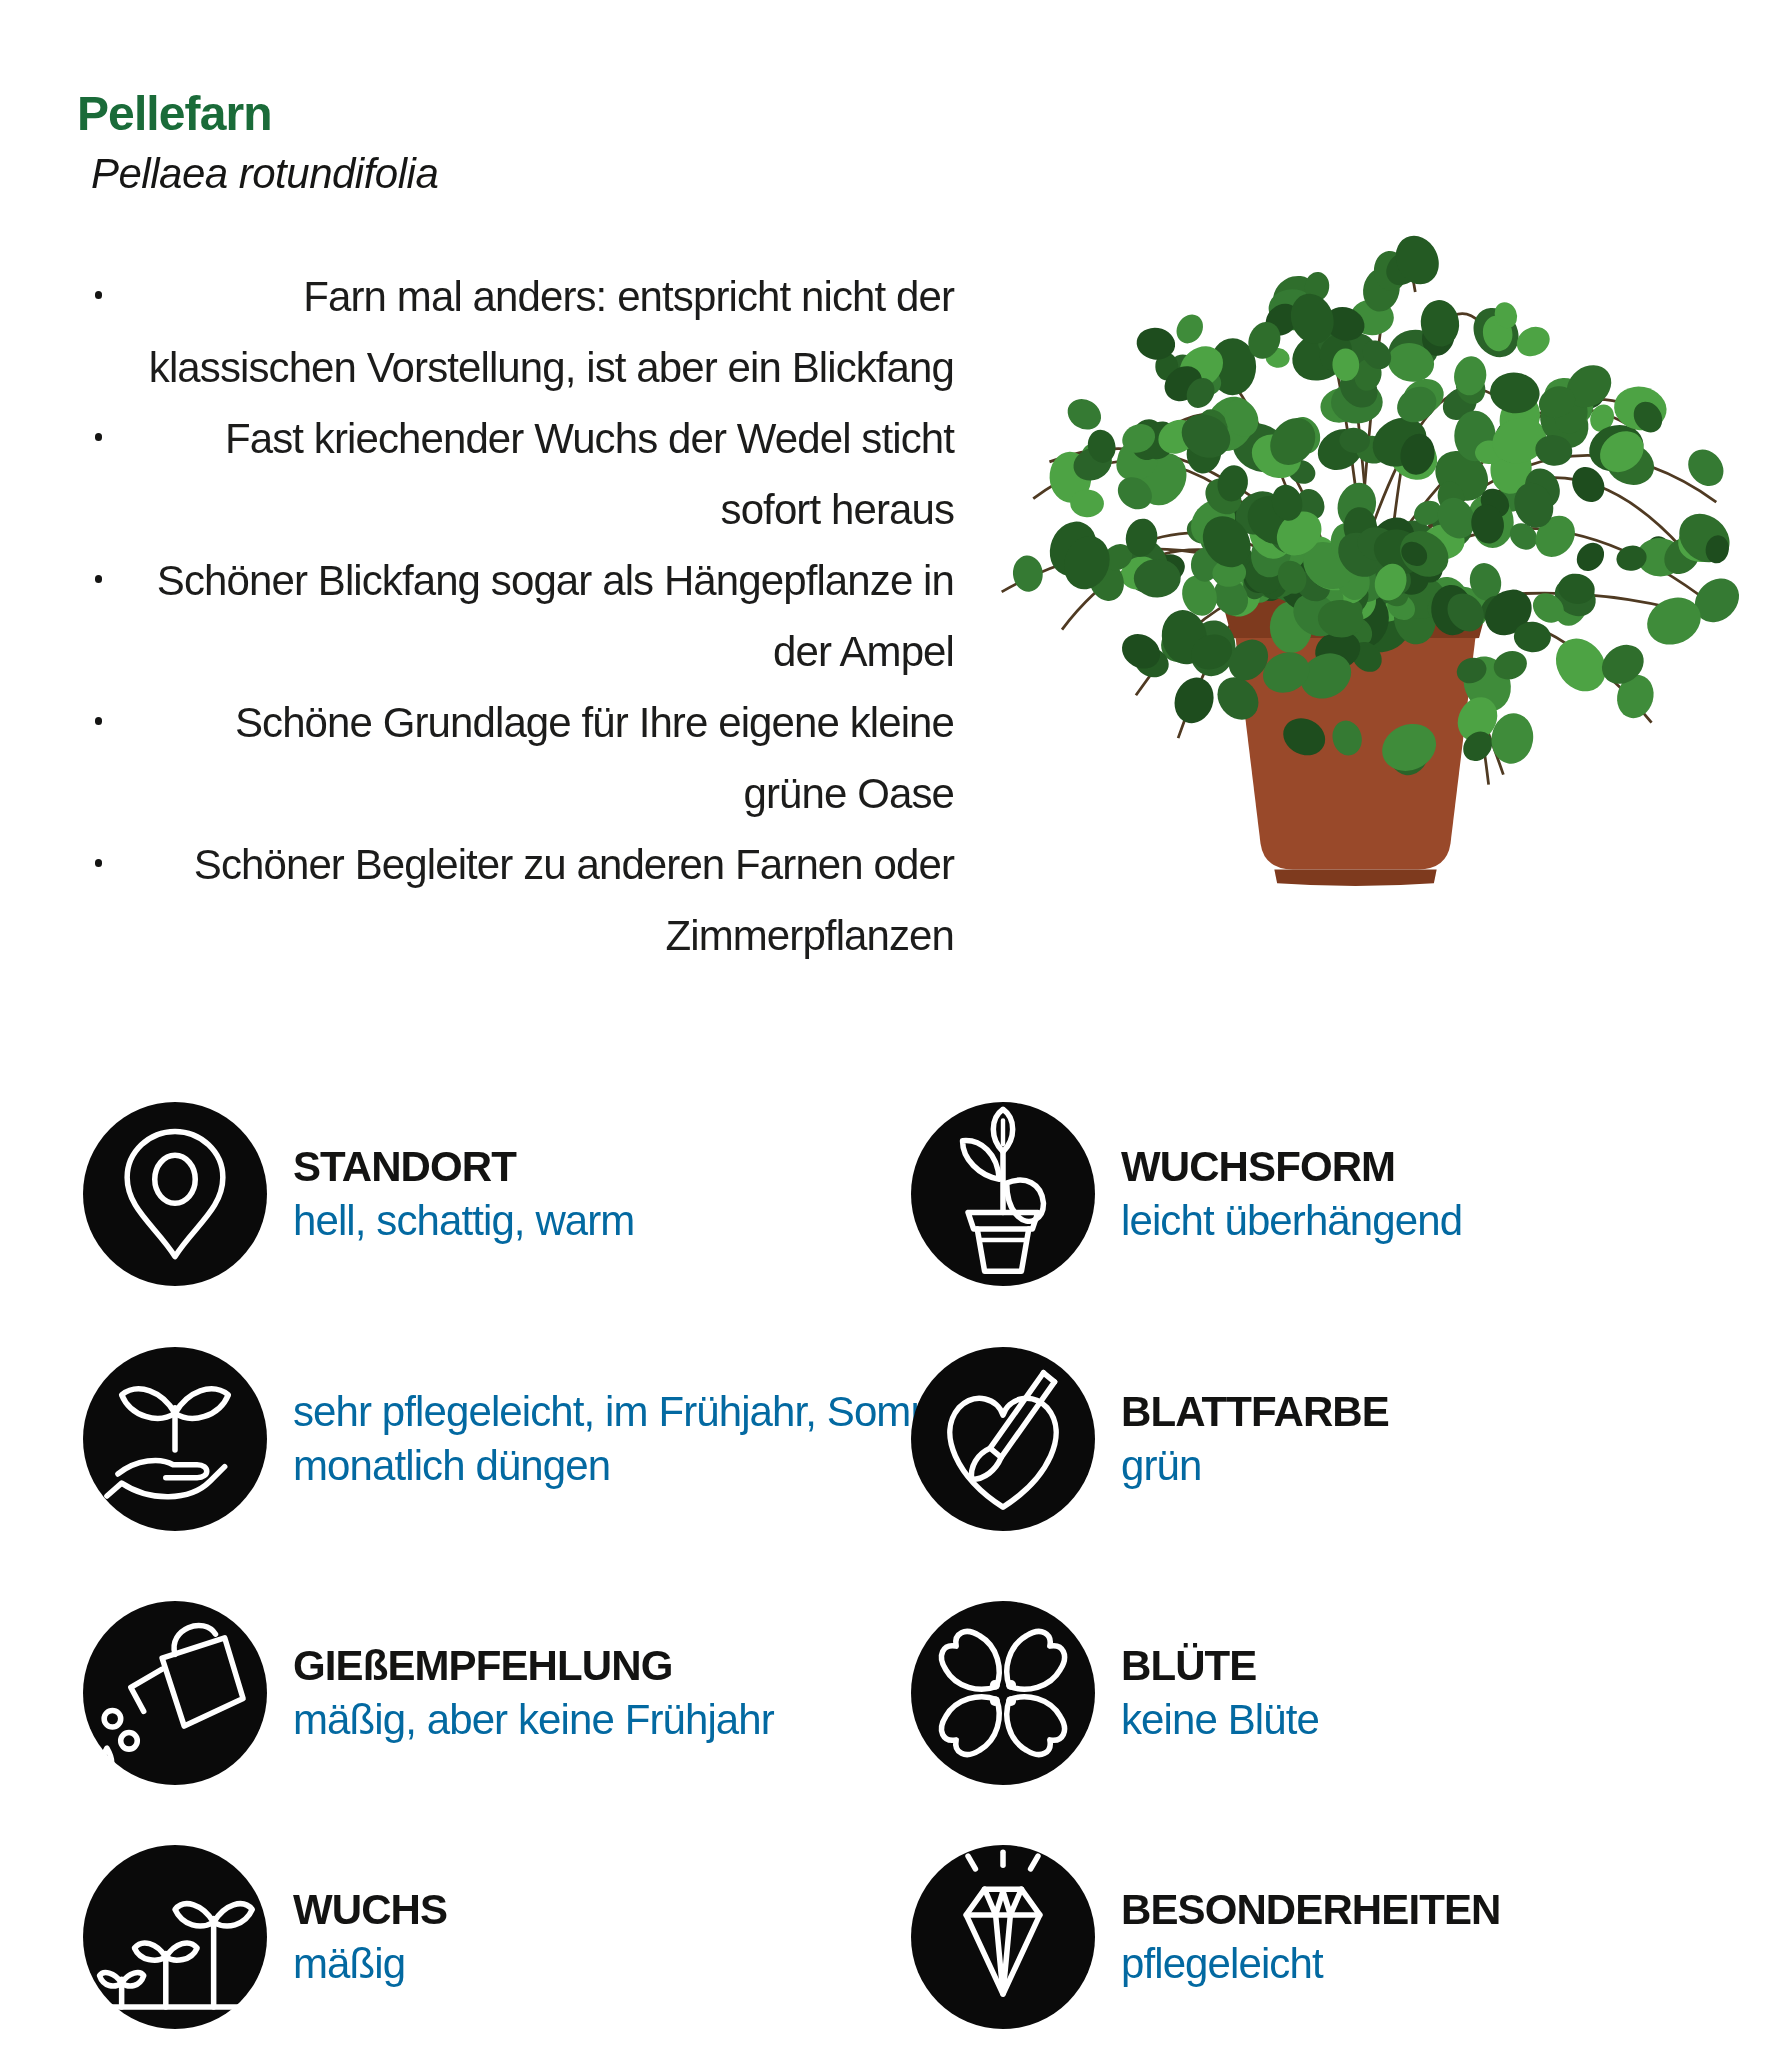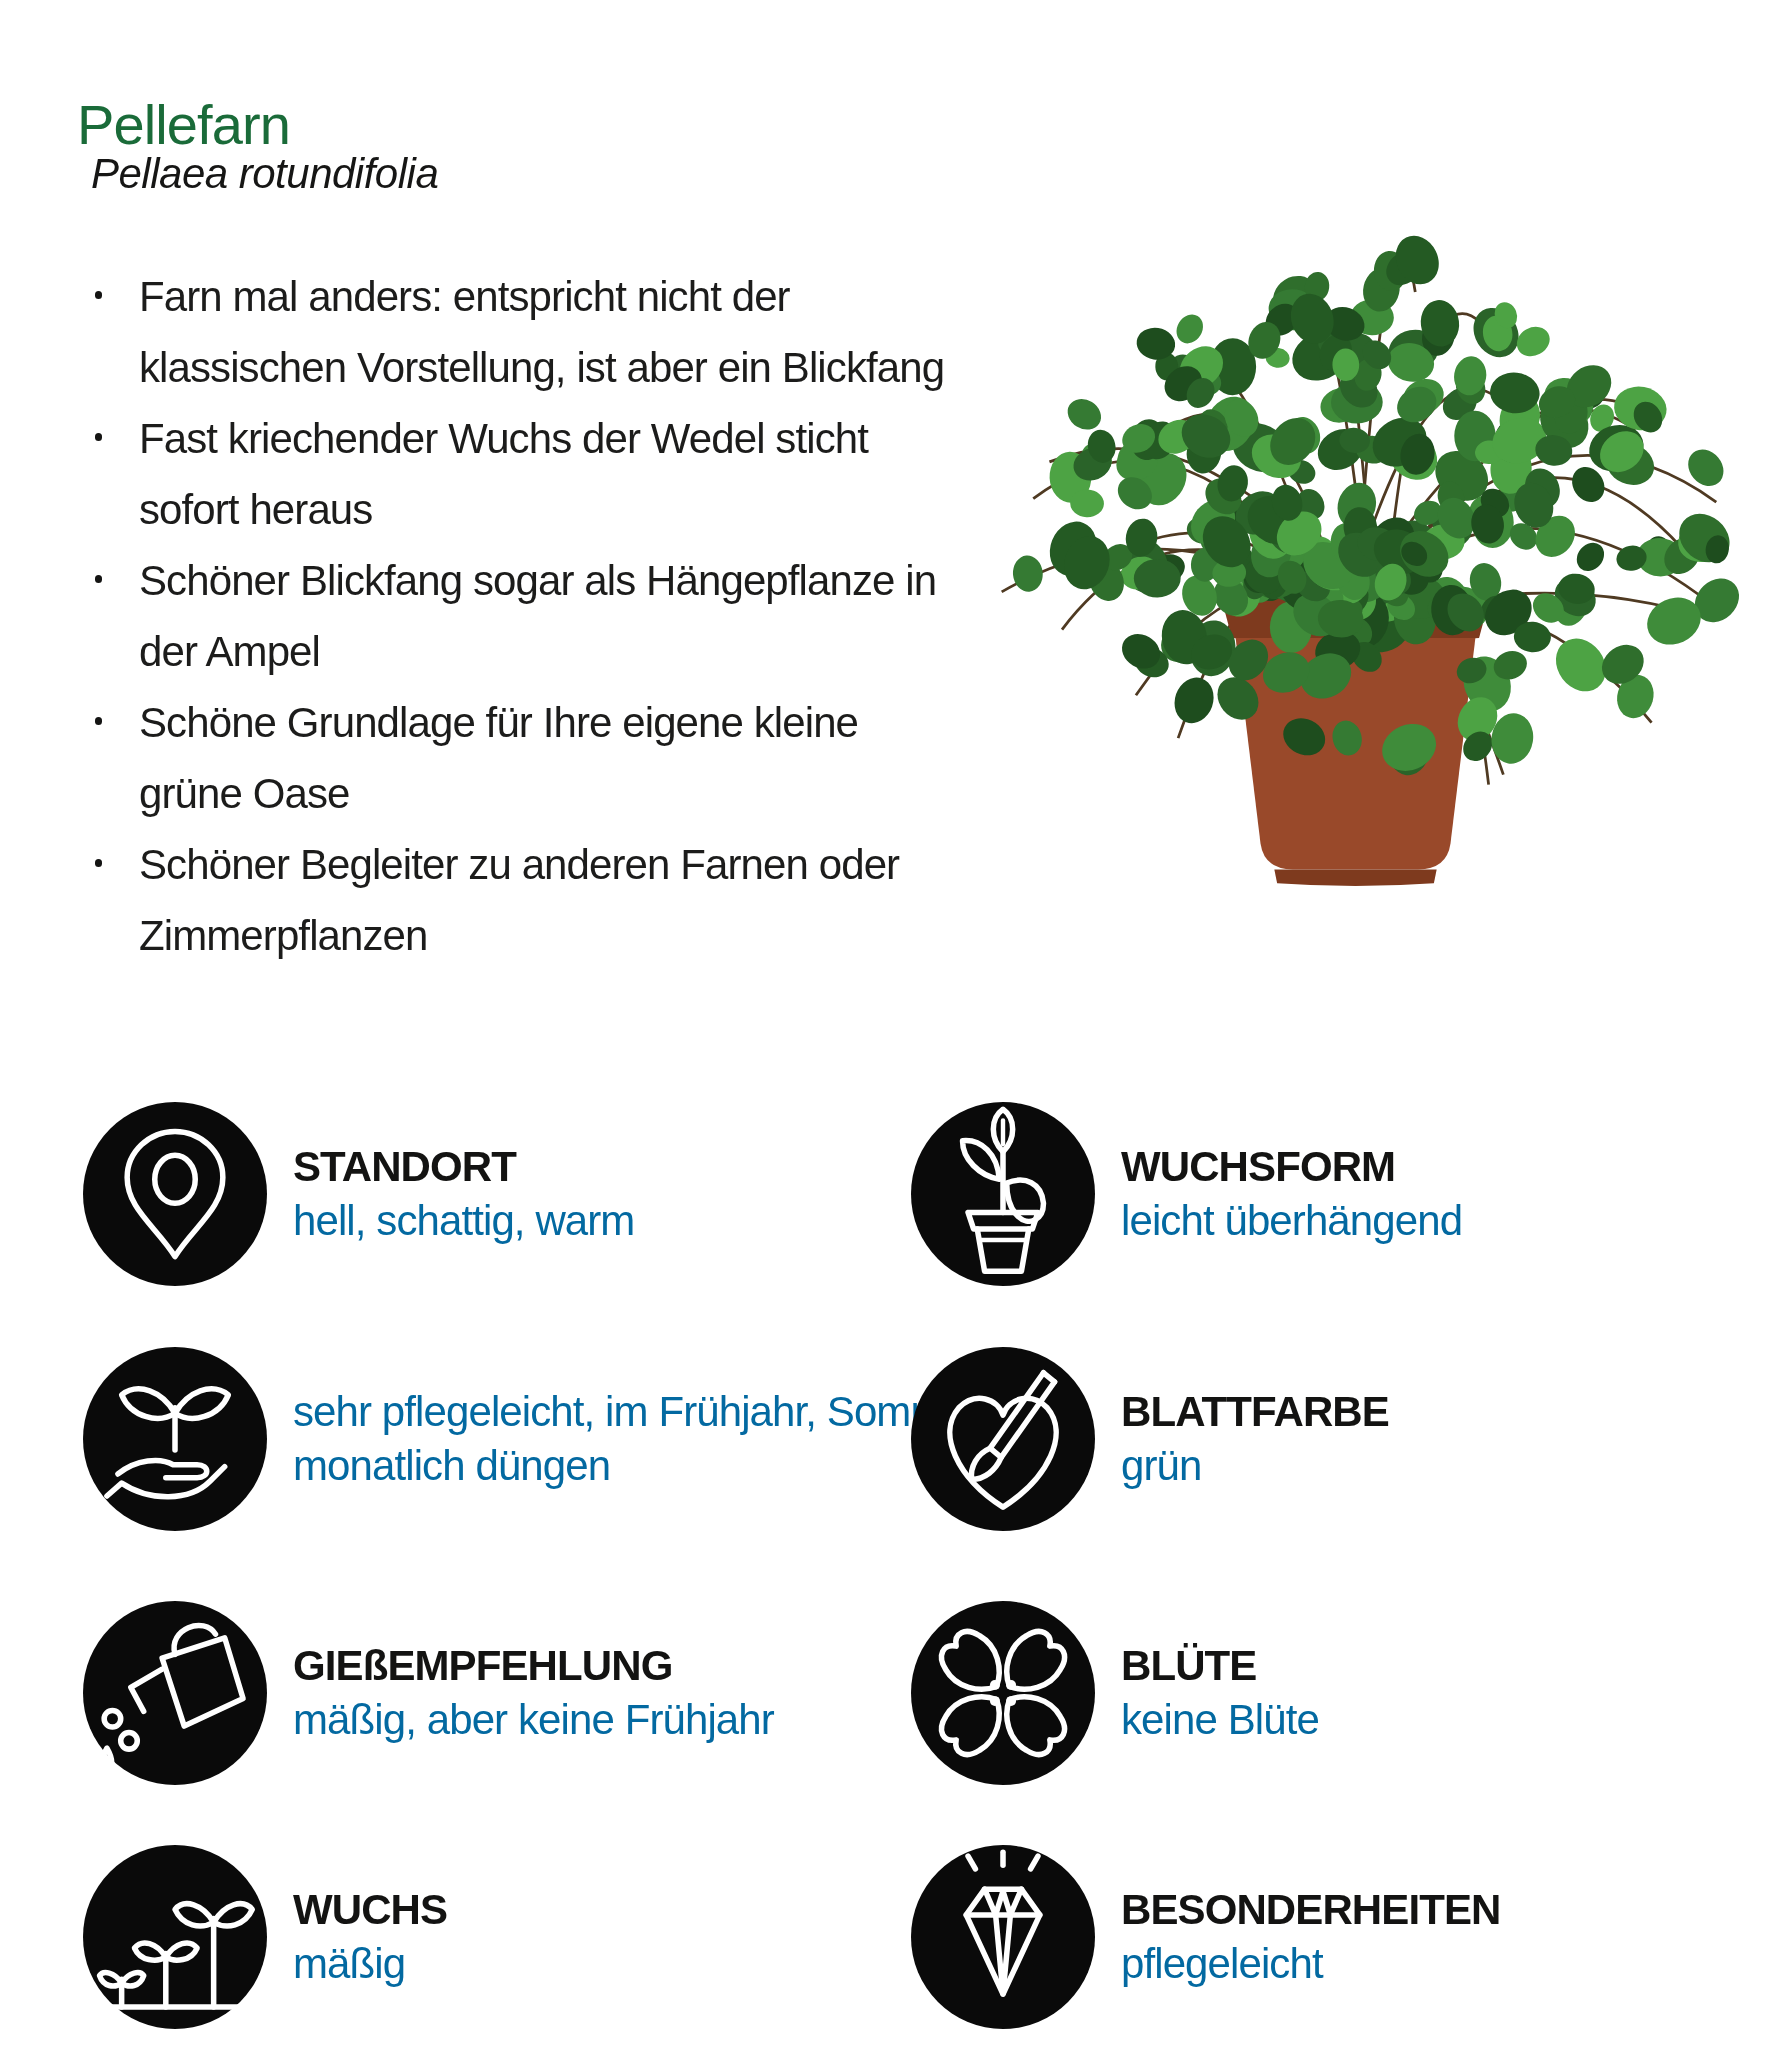--- a/index.html
+++ b/index.html
@@ -1,30 +1,30 @@
 <!DOCTYPE html>
 <html lang="de" style="font-size:7.4px"><head>
 <meta charset="utf-8">
 <style>
   html,body{margin:0;padding:0}
   body{
     width:1771px;height:2066px;position:relative;background:#ffffff;
     font-family:"Liberation Sans", sans-serif;color:#1c1c1b;overflow:hidden;
   }
   .title{
-    position:absolute;left:77px;top:54px;font-size:56px;font-weight:400;
+    position:absolute;left:77px;top:54px;font-size:48px;font-weight:700;
     color:#1a6b39;letter-spacing:-0.9px;
   }
   .subtitle{
     position:absolute;left:91px;top:150px;font-size:42px;font-style:italic;
     letter-spacing:-0.5px;color:#161615;
   }
   ul.bullets{
     position:absolute;left:78px;top:261px;width:876px;margin:0;padding:0;
-    list-style:none;font-size:42px;line-height:71px;letter-spacing:-0.9px;color:#1c1c1b;
+    list-style:none;font-size:42px;line-height:71px;letter-spacing:-0.9px;color:#1c1c1b;text-align:right;
   }
   ul.bullets li{position:relative;padding-left:61px;}
   ul.bullets li::before{
     content:"";position:absolute;left:16.6px;top:30px;width:7.8px;height:7.8px;
     border-radius:50%;background:#141413;
   }
   figure.plant{position:absolute;left:945px;top:198px;width:821px;height:747px;margin:0;}
   figure.plant svg{width:100%;height:100%;display:block}
   .info-item{position:absolute;display:flex;align-items:center;gap:26px;}
   .badge{

